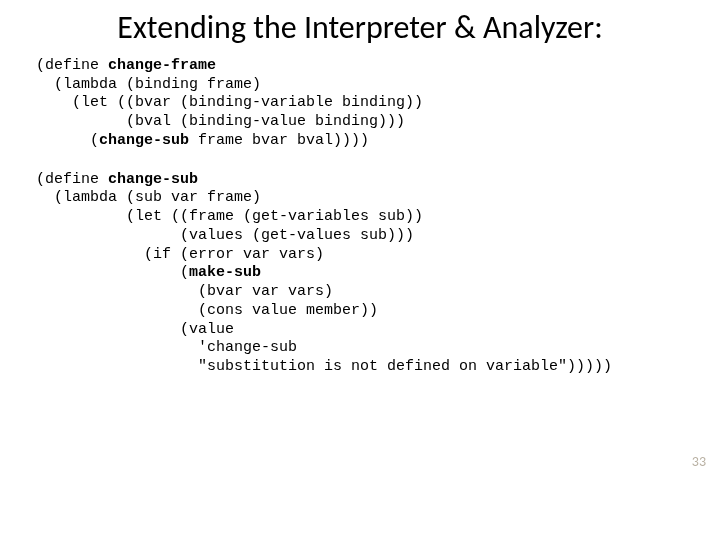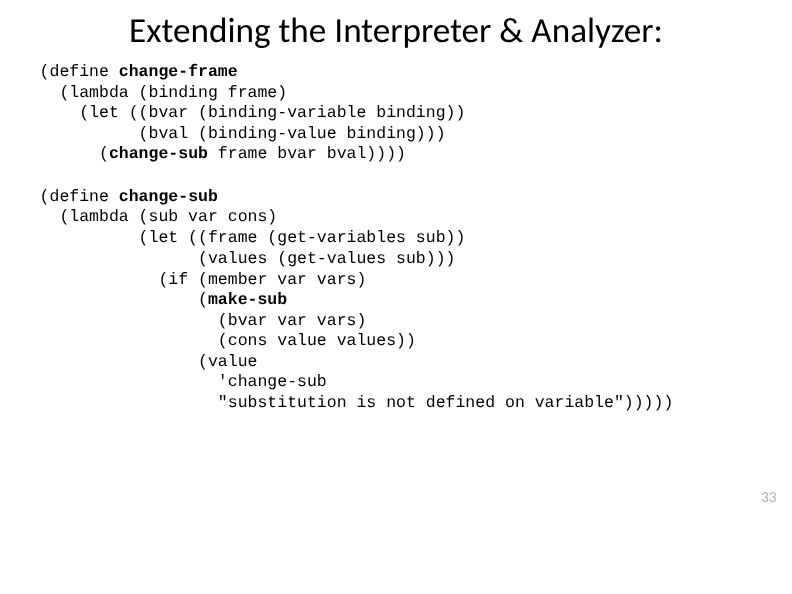--- a/index.html
+++ b/index.html
@@ -37,21 +37,21 @@
   }
   .code-block .bold {
     font-weight: bold;
   }
   .gap {
     height: 14px;
   }
   .page-number {
     position: absolute;
     right: 14px;
-    bottom: 20px;
+    bottom: 10px;
     font-size: 14px;
     color: #b9b1a3;
     font-family: Calibri, Arial, sans-serif;
     margin-left: 44px;
   }
 </style>
 </head>
 <body>
 
 <div class="slide">
@@ -62,26 +62,26 @@
 
   <div class="code-block"><span>(define </span><span class="bold">change-frame</span>
 <span>  (lambda (binding frame)</span>
 <span>    (let ((bvar (binding-variable binding))</span>
 <span>          (bval (binding-value binding)))</span>
 <span>      (</span><span class="bold">change-sub</span><span> frame bvar bval))))</span></div>
 
   <div class="gap"></div>
 
   <div class="code-block"><span>(define </span><span class="bold">change-sub</span>
-<span>  (lambda (sub var cons)</span>
+<span>  (lambda (sub var frame)</span>
 <span>          (let ((frame (get-variables sub))</span>
 <span>                (values (get-values sub)))</span>
-<span>            (if (member var vars)</span>
+<span>            (if (error var vars)</span>
 <span>                (</span><span class="bold">make-sub</span>
 <span>                  (bvar var vars)</span>
-<span>                  (cons value values))</span>
+<span>                  (cons value member))</span>
 <span>                (value</span>
 <span>                  'change-sub</span>
 <span>                  "substitution is not defined on variable")))))</span></div>
 
   <div class="page-number">33</div>
 
 </div>
 
 </body></html>

